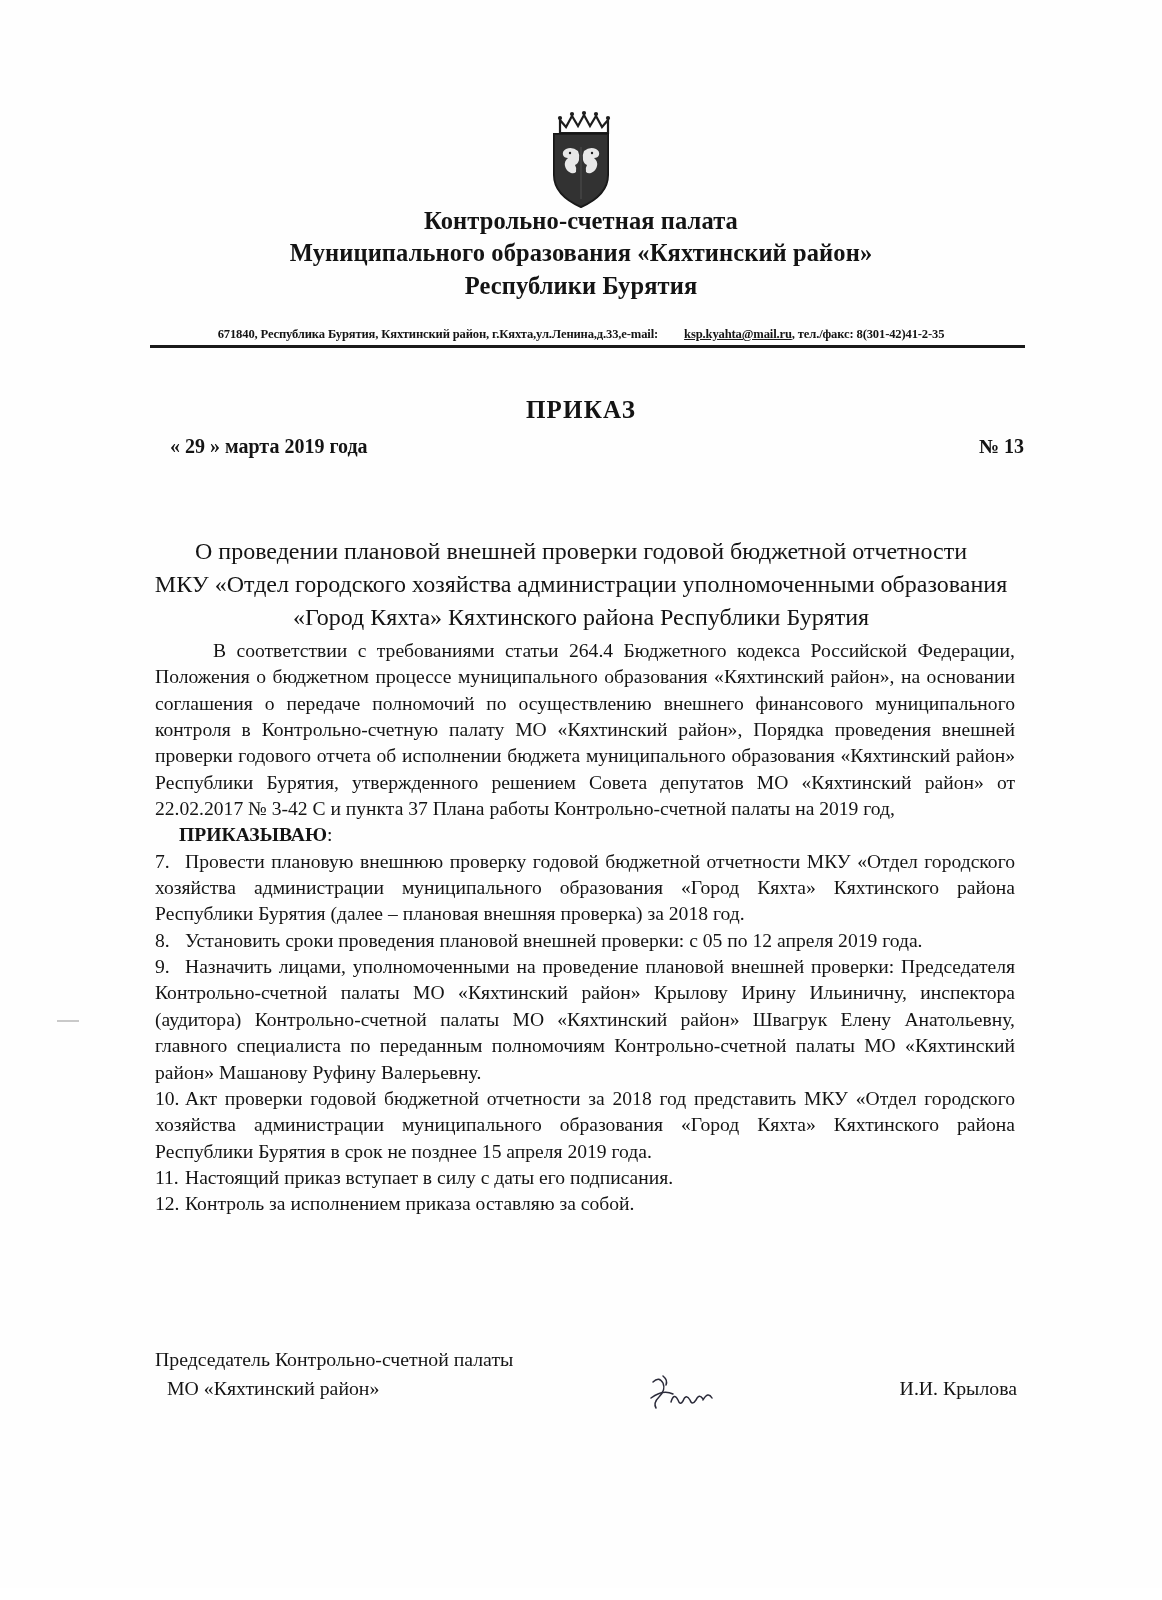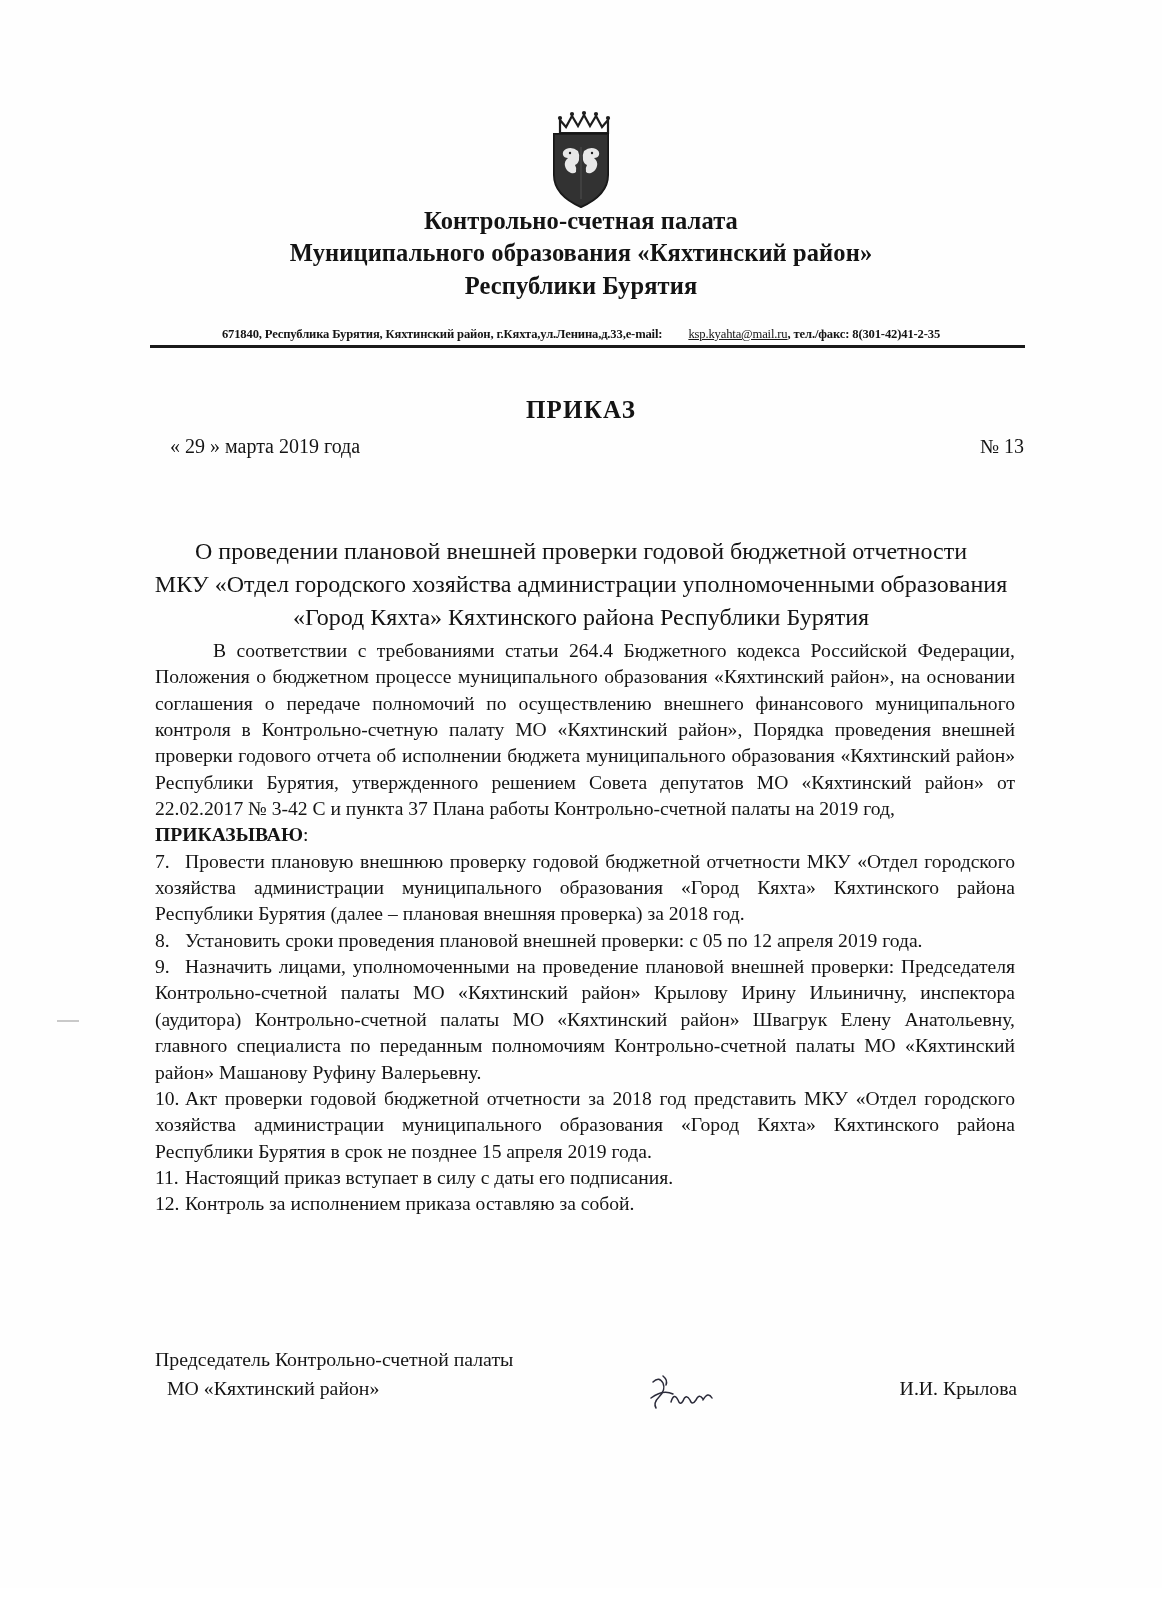--- a/index.html
+++ b/index.html
@@ -58,21 +58,21 @@
     width: 862px;
     text-align: center;
     font-size: 12.6px;
     font-weight: bold;
     line-height: 1.2;
     letter-spacing: -0.15px;
     white-space: nowrap;
   }
   .contact-line .mail {
     text-decoration: underline;
-    font-weight: normal;
+    font-weight: bold;
     padding-left: 26px;
   }
   .rule {
     position: absolute;
     top: 345px;
     left: 150px;
     width: 875px;
     height: 3px;
     background: #1a1a1a;
   }
@@ -90,21 +90,21 @@
   }
 
   .meta-row {
     position: absolute;
     top: 435px;
     left: 170px;
     width: 860px;
     display: flex;
     justify-content: space-between;
     align-items: baseline;
-    font-weight: normal;
+    font-weight: bold;
     font-size: 20px;
   }
   .meta-row .date { }
   .meta-row .num { padding-right: 6px; }
 
   .city {
     position: absolute;
     top: 485px;
     left: 0;
     width: 100%;
@@ -138,20 +138,21 @@
   }
   .body p {
     margin: 0;
     text-indent: 0;
   }
   .body p.indent {
     text-indent: 58px;
   }
   .body .order-word {
     font-weight: bold;
+    margin-left: 24px;
   }
   .num-item {
     margin: 0;
     text-indent: 58px;
   }
   .num-item .n {
     display: inline-block;
     min-width: 30px;
   }
 

